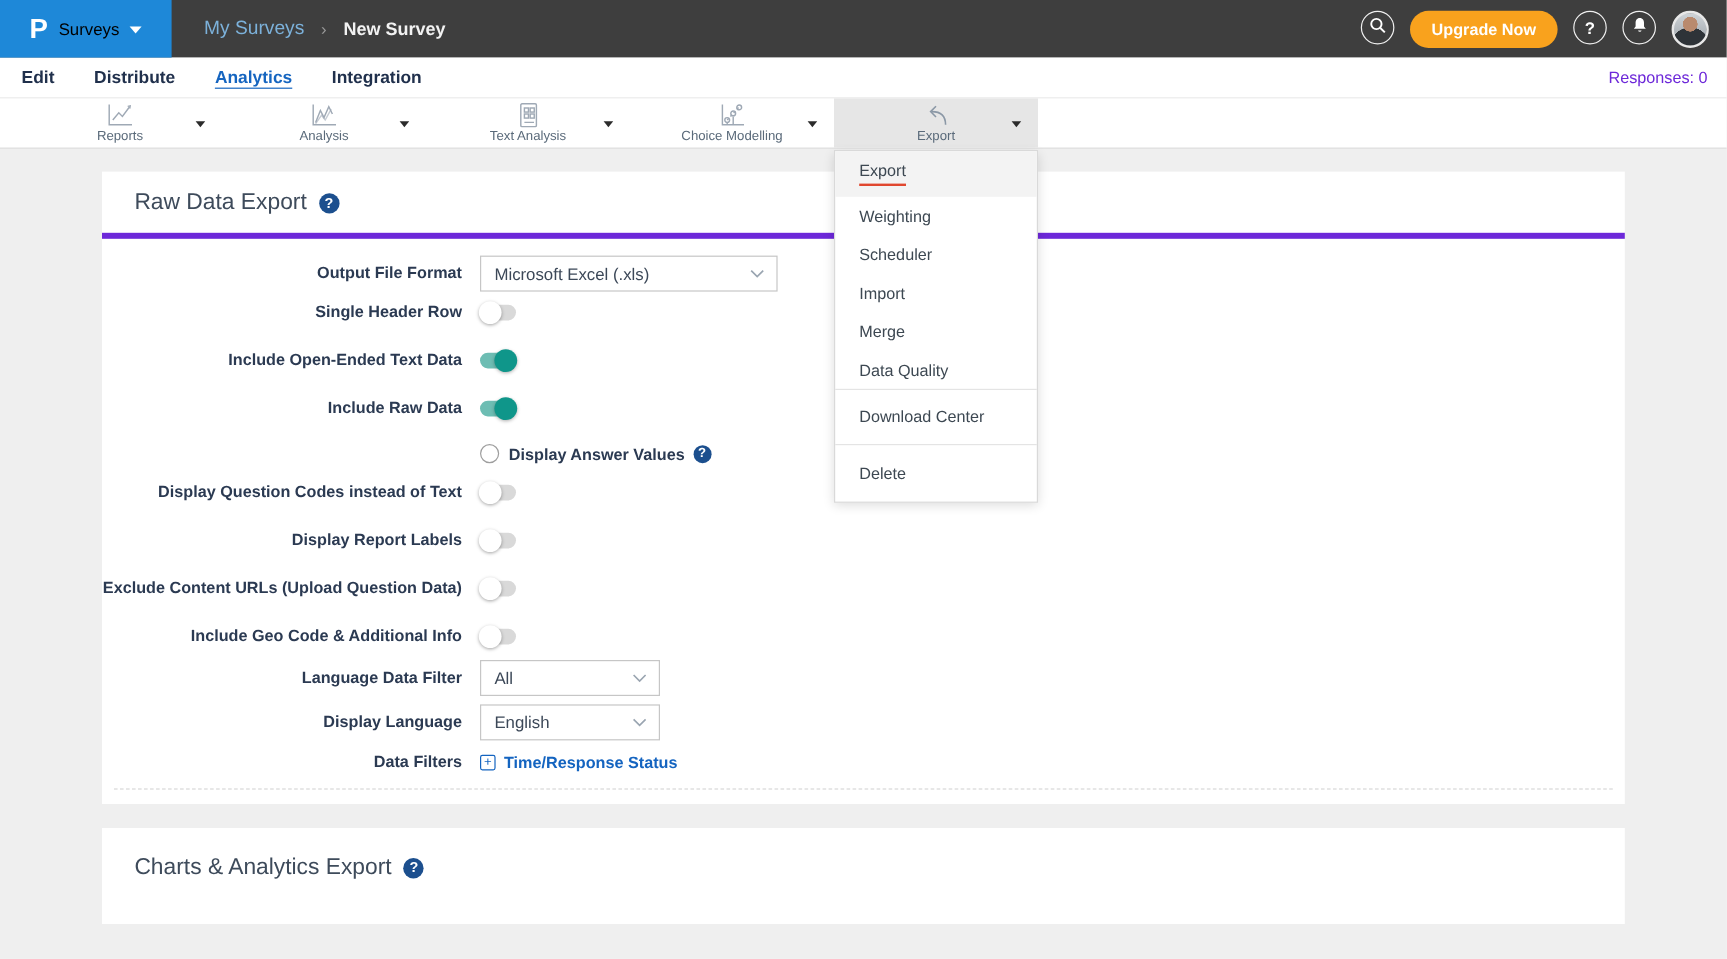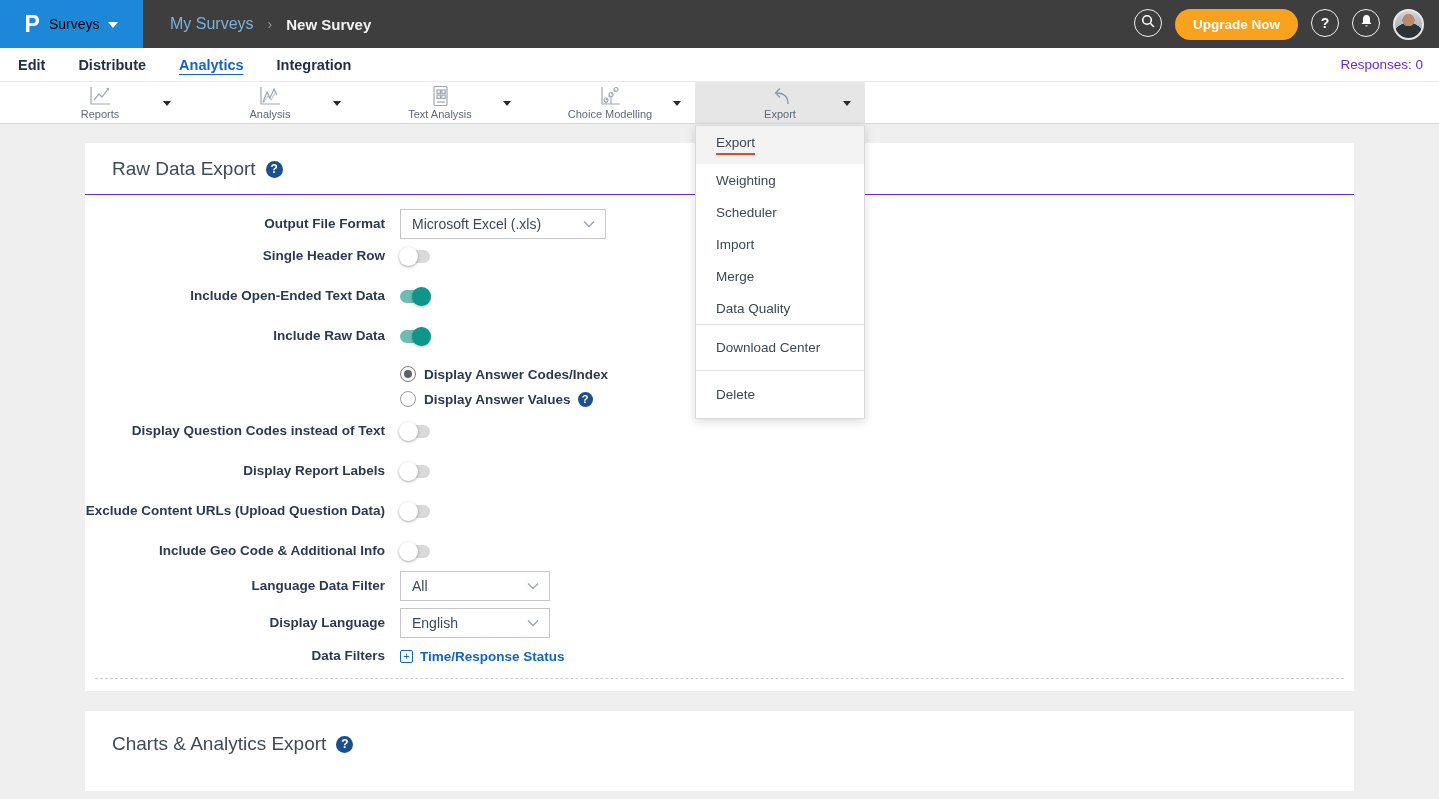--- a/index.html
+++ b/index.html
@@ -43,36 +43,36 @@
   .menu-item { height:32px; display:flex; align-items:center; padding-left:20px; font-size:13.5px; color:#3d4852; cursor:pointer; }
   .menu-item.selected { height:38px; background:#f3f3f3; }
   .menu-item.selected .mi-label { border-bottom:2px solid #e0472f; padding-bottom:3px; }
   .menu-item.divided { border-top:1px solid #e4e4e4; }
   .menu-item.div1 { height:46px; }
   .menu-item.div2 { height:48px; }
 
   
   .content { background:#efefef; height:675px; padding-top:19px; }
   .card { margin:0 85px; background:#fff; }
-  .card-head { padding:15px 27px 14px; border-bottom:1px solid #6d28d9; display:flex; align-items:center; gap:10px; }
+  .card-head { padding:15px 27px 14px; border-bottom:5px solid #6d28d9; display:flex; align-items:center; gap:10px; }
   .card-title { font-size:19px; color:#3e4b5b; font-weight:400; }
   .qicon { width:17px; height:17px; border-radius:50%; background:#1c4f8e; color:#fff; font-size:12px; font-weight:700; display:inline-flex; align-items:center; justify-content:center; flex-shrink:0; cursor:pointer; }
   .card2 { margin-top:20px; height:80px; overflow:hidden; }
   .card2 .card-head { border-bottom:none; padding-top:22px; }
 
   
   .form { padding:14px 0 12px; }
   .frow { display:flex; align-items:center; }
   .flabel { width:300px; text-align:right; font-size:13.5px; font-weight:700; color:#2b3a52; flex-shrink:0; line-height:1.3; }
   .fctrl { margin-left:15px; display:flex; align-items:center; }
   .h30 { height:30px; } .h20 { height:20px; } .h16 { height:16px; }
   .mb7{margin-bottom:7px;} .mb8{margin-bottom:8px;} .mb9{margin-bottom:9px;} .mb10{margin-bottom:10px;} .mb14{margin-bottom:14px;} .mb20{margin-bottom:20px;}
 
   .sel { border:1px solid #c6c6c6; background:#fff; height:30px; display:flex; align-items:center; justify-content:space-between; padding:0 10px 0 11px; font-size:14px; color:#3c4858; cursor:pointer; }
-  .w222 { width:206px; } .w150 { width:150px; }
+  .w222 { width:248px; } .w150 { width:150px; }
   .chev svg { display:block; }
 
   .toggle { width:30px; height:13px; border-radius:7px; background:#d9d9d9; position:relative; cursor:pointer; flex-shrink:0; }
   .toggle .knob { width:19px; height:19px; border-radius:50%; background:#fff; position:absolute; left:-1px; top:-3px; box-shadow:0 1px 3px rgba(0,0,0,.35); }
   .toggle.on { background:#6dbdb3; }
   .toggle.on .knob { left:auto; right:-1px; background:#0f968a; box-shadow:0 1px 3px rgba(0,0,0,.3); }
 
   .radio { width:16px; height:16px; border-radius:50%; border:1px solid #9e9e9e; background:#fff; margin-right:8px; position:relative; cursor:pointer; flex-shrink:0; }
   .radio.checked { border-color:#7d7d7d; }
   .radio.checked::after { content:""; position:absolute; inset:3px; border-radius:50%; background:#5f6368; }
@@ -263,27 +263,20 @@
 
       <div class="frow h20 mb20">
         <span class="flabel">Include Raw Data</span>
         <span class="fctrl">
             <span class="toggle on">
               <span class="knob"></span>
             </span>
           </span>
       </div>
 
-      <div class="frow h16 mb9">
-        <span class="flabel"></span>
-        <span class="fctrl">
-          <span class="radio checked"></span>
-          <span class="rlabel">Display Answer Codes/Index</span>
-        </span>
-      </div>
 
       <div class="frow h16 mb14">
         <span class="flabel"></span>
         <span class="fctrl">
           <span class="radio"></span>
           <span class="rlabel">Display Answer Values</span>
           <span class="qicon" style="width:15px;height:15px;font-size:11px;">?</span>
         </span>
       </div>
 

